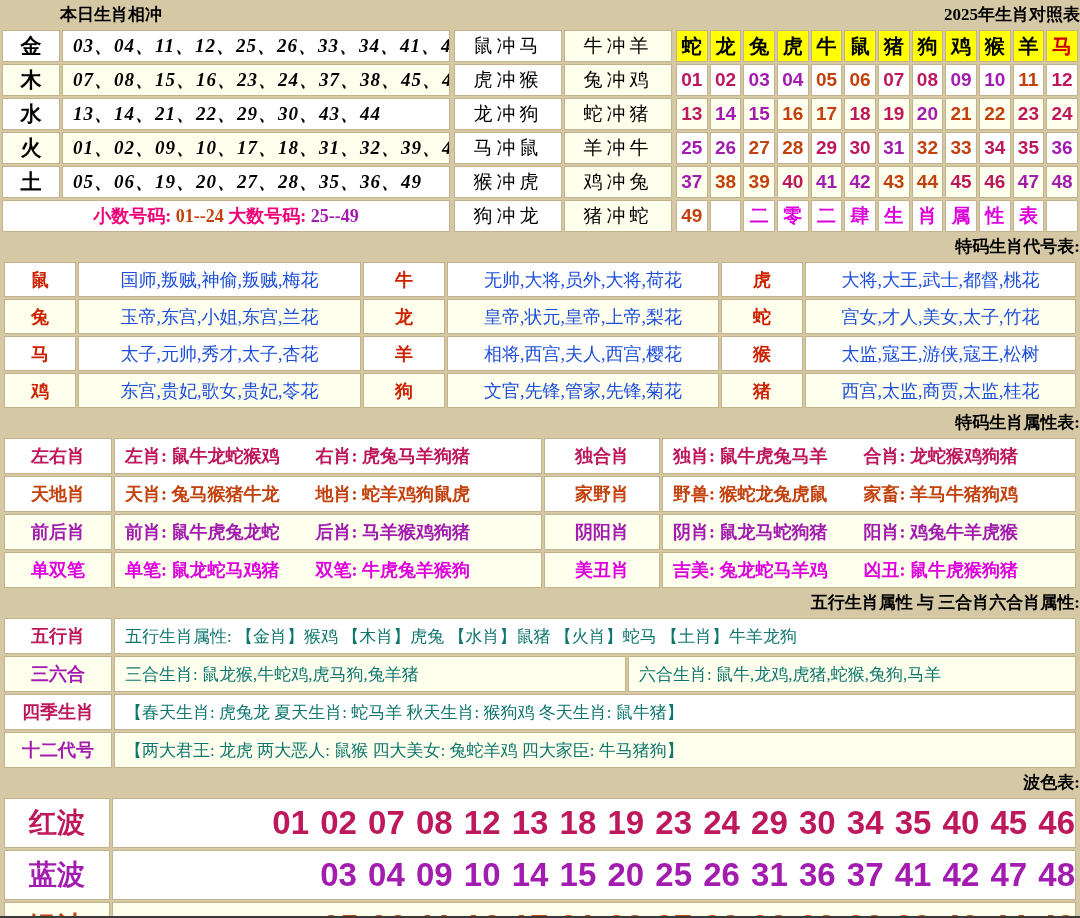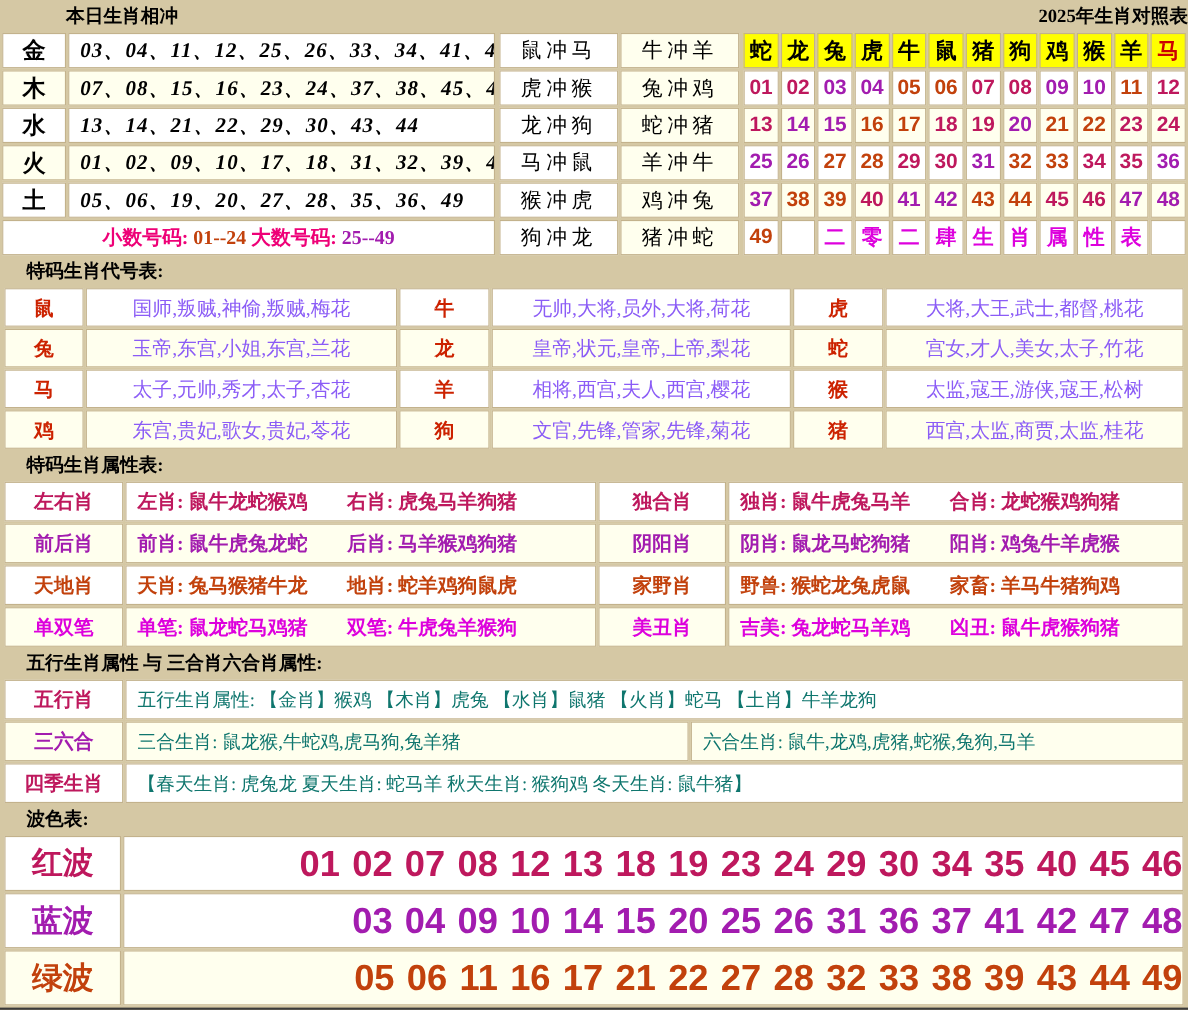--- a/index.html
+++ b/index.html
@@ -32,26 +32,26 @@
   #fe-table .fe-footer{font-size:18px;font-weight:bold;}
   #conf-table{width:222px;}
   #conf-table td{font-size:19px;letter-spacing:4px;}
   #zg-table{width:406px;}
   #zg-table td{font-weight:bold;}
   #zg-table .zg-h{background:#ffff00;font-size:20px;color:#000;}
   #zg-table tr.zg-hrow td:last-child{color:#cc0000;}
   #zg-table .zg-n{font-family:"Liberation Sans","DejaVu Sans",sans-serif;font-size:19px;}
   #zg-table .zg-c{font-size:19px;}
 
-  .section-title{height:26px;line-height:26px;font-weight:bold;font-size:17px;padding-left:24px;color:#000;}
+  .section-title{height:26px;line-height:26px;font-weight:bold;font-size:17px;padding-left:24px;color:#000;text-align:right;}
 
   .wide-tbl{width:1076px;margin:0 2px;}
   #codes-table td{height:33px;font-size:18px;}
   .code-animal{color:#cc2200;font-weight:bold;}
-  .code-names{color:#8b5cf6;}
+  .code-names{color:#1d4ed8;}
 
   #attrs-table td{height:34px;font-size:18px;font-weight:bold;}
   .attr-content{text-align:left;padding-left:10px;}
 
   #combos-table td{height:34px;}
   .combo-label{font-size:18px;font-weight:bold;}
   .combo-content{text-align:left;padding-left:10px;font-size:17px;color:#0f766e;}
 
   #waves-table td{height:48px;}
   .wave-label{font-size:28px;font-weight:bold;}
@@ -276,30 +276,30 @@
       <col>
     </colgroup>
   <tbody id="attrs-body">
       <tr>
         <td class="c-red">左右肖</td>
         <td class="attr-content c-red">左肖: 鼠牛龙蛇猴鸡　　右肖: 虎兔马羊狗猪</td>
         <td class="c-red">独合肖</td>
         <td class="attr-content c-red">独肖: 鼠牛虎兔马羊　　合肖: 龙蛇猴鸡狗猪</td>
       </tr>
       <tr>
+        <td class="c-green">天地肖</td>
+        <td class="attr-content c-green">天肖: 兔马猴猪牛龙　　地肖: 蛇羊鸡狗鼠虎</td>
+        <td class="c-green">家野肖</td>
+        <td class="attr-content c-green">野兽: 猴蛇龙兔虎鼠　　家畜: 羊马牛猪狗鸡</td>
+      </tr>
+      <tr>
         <td class="c-blue cream">前后肖</td>
         <td class="attr-content c-blue cream">前肖: 鼠牛虎兔龙蛇　　后肖: 马羊猴鸡狗猪</td>
         <td class="c-blue cream">阴阳肖</td>
         <td class="attr-content c-blue cream">阴肖: 鼠龙马蛇狗猪　　阳肖: 鸡兔牛羊虎猴</td>
-      </tr>
-      <tr>
-        <td class="c-green">天地肖</td>
-        <td class="attr-content c-green">天肖: 兔马猴猪牛龙　　地肖: 蛇羊鸡狗鼠虎</td>
-        <td class="c-green">家野肖</td>
-        <td class="attr-content c-green">野兽: 猴蛇龙兔虎鼠　　家畜: 羊马牛猪狗鸡</td>
       </tr>
       <tr>
         <td class="c-magenta cream">单双笔</td>
         <td class="attr-content c-magenta cream">单笔: 鼠龙蛇马鸡猪　　双笔: 牛虎兔羊猴狗</td>
         <td class="c-magenta cream">美丑肖</td>
         <td class="attr-content c-magenta cream">吉美: 兔龙蛇马羊鸡　　凶丑: 鼠牛虎猴狗猪</td>
       </tr>
     </tbody>
 </table>
 
@@ -317,20 +317,24 @@
       </tr>
       <tr>
         <td class="combo-label c-blue cream">三六合</td>
         <td class="combo-content cream">三合生肖: 鼠龙猴,牛蛇鸡,虎马狗,兔羊猪</td>
         <td class="combo-content cream">六合生肖: 鼠牛,龙鸡,虎猪,蛇猴,兔狗,马羊</td>
       </tr>
       <tr>
         <td class="combo-label c-red">四季生肖</td>
         <td class="combo-content" colspan="2">【春天生肖: 虎兔龙 夏天生肖: 蛇马羊 秋天生肖: 猴狗鸡 冬天生肖: 鼠牛猪】</td>
       </tr>
+      <tr>
+        <td class="combo-label c-blue cream">十二代号</td>
+        <td class="combo-content cream" colspan="2">【两大君王: 龙虎 两大恶人: 鼠猴 四大美女: 兔蛇羊鸡 四大家臣: 牛马猪狗】</td>
+      </tr>
     </tbody>
 </table>
 
 <div class="section-title">波色表:</div>
 <table id="waves-table" class="wide-tbl">
   <colgroup>
       <col style="width:106px">
       <col>
     </colgroup>
   <tbody id="waves-body">

